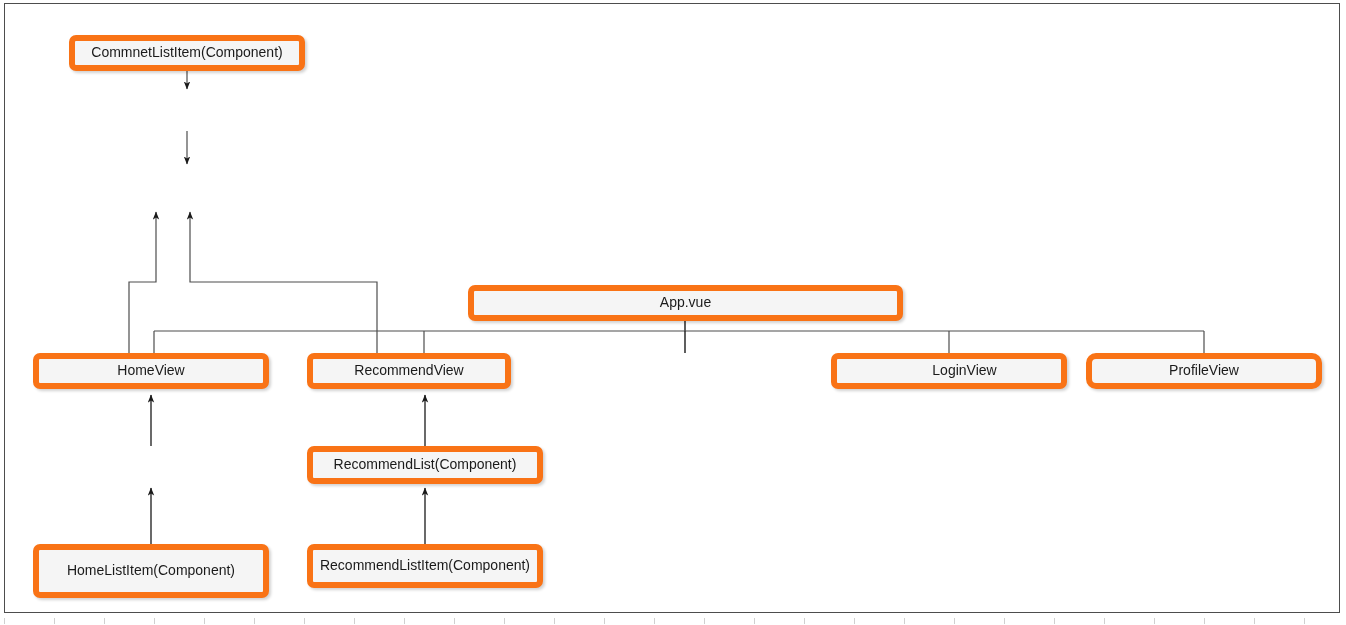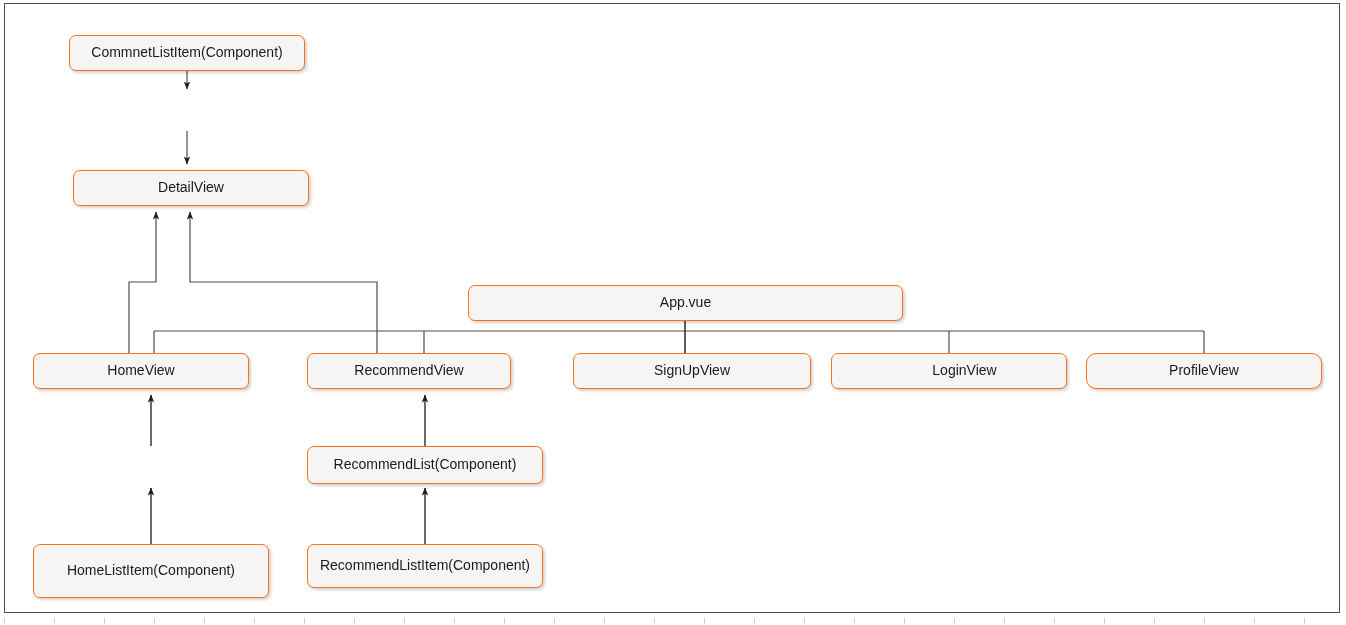--- a/index.html
+++ b/index.html
@@ -32,21 +32,21 @@
     left: 0;
     top: 0;
     width: 1346px;
     height: 625px;
     pointer-events: none;
   }
   .node {
     position: absolute;
     box-sizing: border-box;
     background: #f5f5f5;
-    border: 1px solid #f97316;
+    border: 6px solid #f97316;
     border-radius: 7px;
     box-shadow: 2px 2px 3px rgba(0,0,0,0.18);
     display: flex;
     align-items: center;
     justify-content: center;
     color: #1a1a1a;
     font-size: 14px;
     line-height: 1.1;
     white-space: nowrap;
   }
@@ -135,39 +135,33 @@
     <g>
       <path d="M425,544 L425,488" stroke="#1a1a1a" stroke-width="1.3" fill="none" marker-end="url(#arrow-head)"></path>
     </g>
   </svg>
 
   <div class="node" style="left:69px;  top:35px;  width:236px; height:36px;">
     <span>CommnetListItem(Component)</span>
   </div>
 
 
-  <div class="node" style="left:73px;  top:170px; width:236px; height:36px;">
-    <span>DetailView</span>
-  </div>
 
   <div class="node" style="left:468px; top:285px; width:435px; height:36px;">
     <span>App.vue</span>
   </div>
 
-  <div class="node" style="left:33px;  top:353px; width:216px; height:36px;">
+  <div class="node" style="left:33px;  top:353px; width:236px; height:36px;">
     <span>HomeView</span>
   </div>
 
   <div class="node" style="left:307px; top:353px; width:204px; height:36px;">
     <span>RecommendView</span>
   </div>
 
-  <div class="node" style="left:573px; top:353px; width:238px; height:36px;">
-    <span>SignUpView</span>
-  </div>
 
   <div class="node" style="left:831px; top:353px; width:236px; height:36px;padding-left:31px;">
     <span>LoginView</span>
   </div>
 
   <div class="node" style="left:1086px; top:353px; width:236px; height:36px;border-radius:10px;">
     <span>ProfileView</span>
   </div>
 
 

